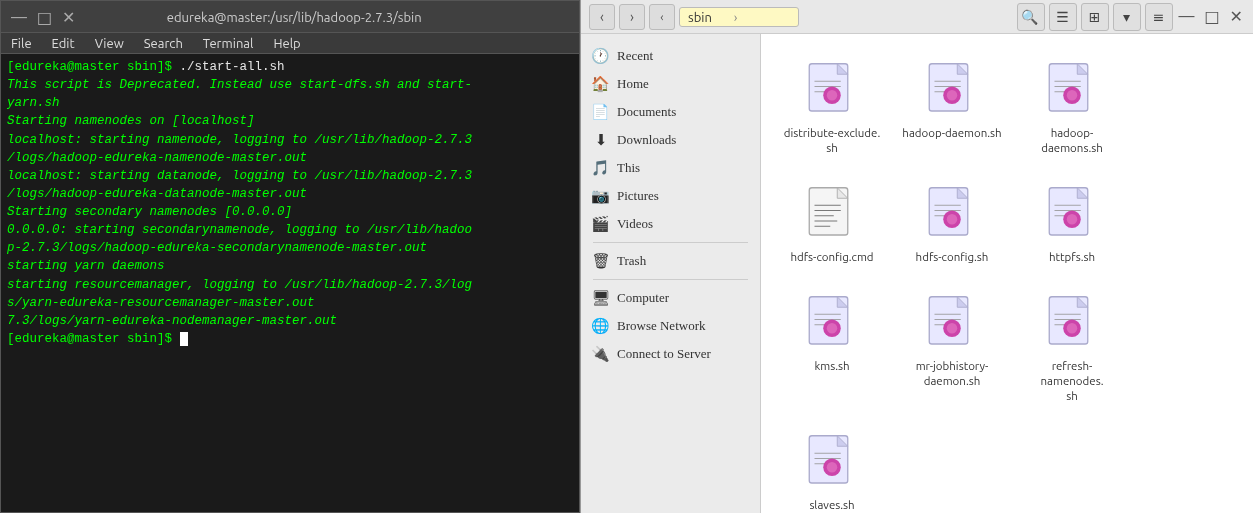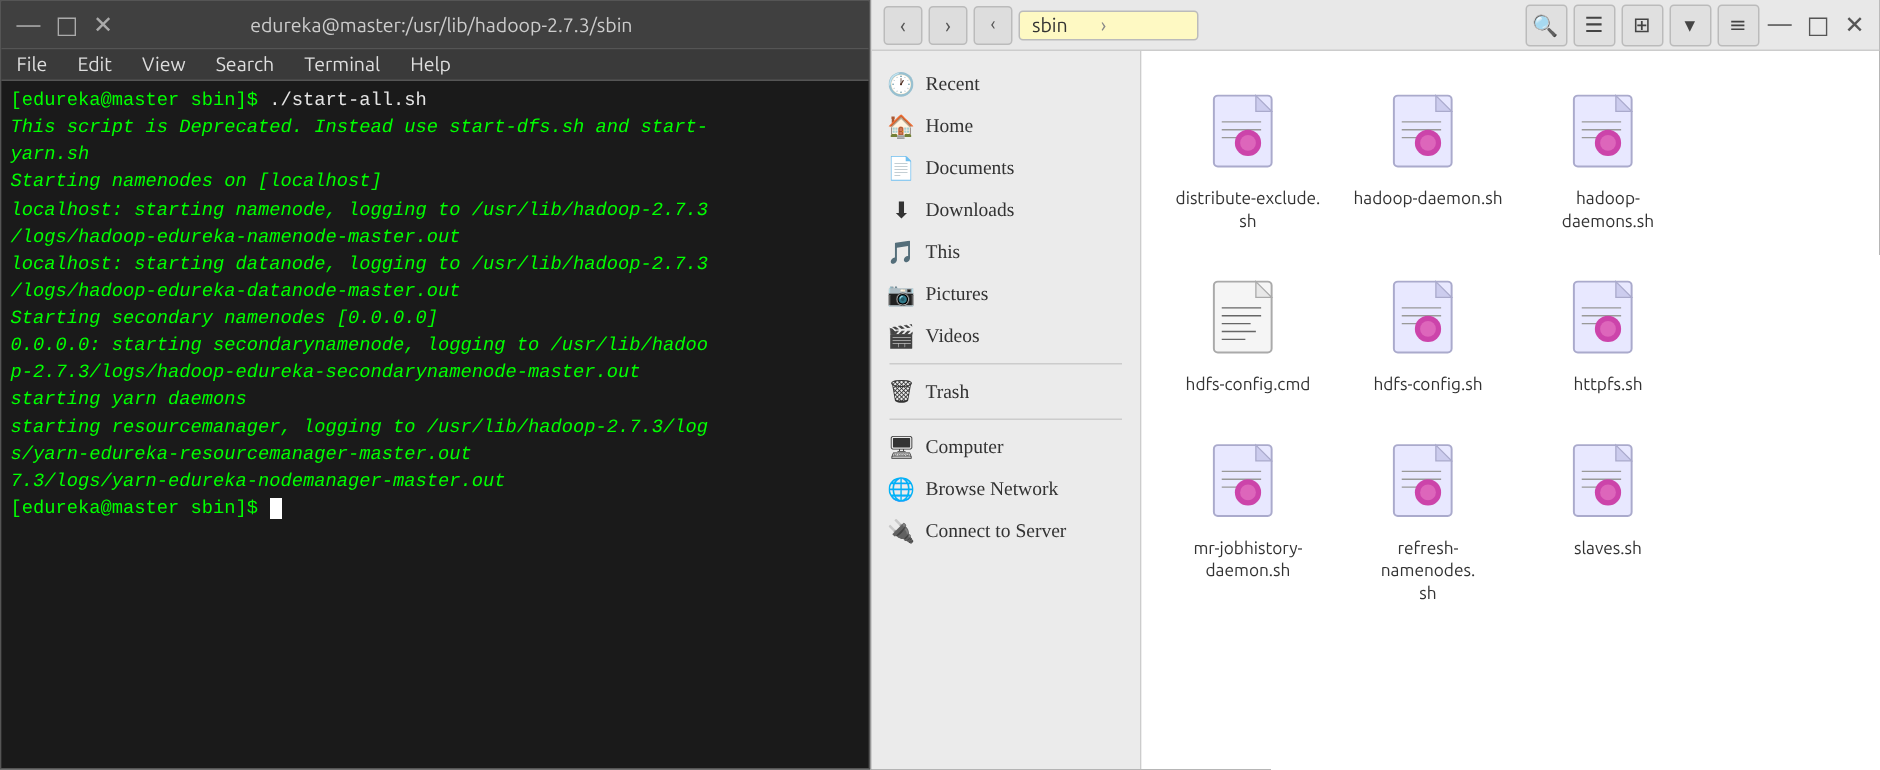--- a/index.html
+++ b/index.html
@@ -461,20 +461,35 @@
             <line x1="8" y1="22" x2="38" y2="22" class="script-lines"></line>
             <line x1="8" y1="28" x2="38" y2="28" class="script-lines"></line>
             <line x1="8" y1="34" x2="30" y2="34" class="script-lines"></line>
             <ellipse cx="28" cy="38" rx="10" ry="10" class="script-gem"></ellipse>
             <ellipse cx="28" cy="38" rx="6" ry="6" fill="#dd66bb"></ellipse>
           </svg>
         </div>
         <div class="file-label">httpfs.sh</div>
       </div>
 
+      <div class="file-item">
+        <div class="file-icon">
+          <svg viewBox="0 0 56 64">
+            <rect x="2" y="2" width="44" height="54" rx="3" class="script-bg"></rect>
+            <rect x="2" y="2" width="44" height="54" rx="3" class="script-border"></rect>
+            <polygon points="34,2 46,14 46,14 34,14" fill="#ccccee" stroke="#aaaacc" stroke-width="1"></polygon>
+            <line x1="8" y1="22" x2="38" y2="22" class="script-lines"></line>
+            <line x1="8" y1="28" x2="38" y2="28" class="script-lines"></line>
+            <line x1="8" y1="34" x2="30" y2="34" class="script-lines"></line>
+            <ellipse cx="28" cy="38" rx="10" ry="10" class="script-gem"></ellipse>
+            <ellipse cx="28" cy="38" rx="6" ry="6" fill="#dd66bb"></ellipse>
+          </svg>
+        </div>
+        <div class="file-label">kms.sh</div>
+      </div>
 
       <div class="file-item">
         <div class="file-icon">
           <svg viewBox="0 0 56 64">
             <rect x="2" y="2" width="44" height="54" rx="3" class="script-bg"></rect>
             <rect x="2" y="2" width="44" height="54" rx="3" class="script-border"></rect>
             <polygon points="34,2 46,14 46,14 34,14" fill="#ccccee" stroke="#aaaacc" stroke-width="1"></polygon>
             <line x1="8" y1="22" x2="38" y2="22" class="script-lines"></line>
             <line x1="8" y1="28" x2="38" y2="28" class="script-lines"></line>
             <line x1="8" y1="34" x2="30" y2="34" class="script-lines"></line>

